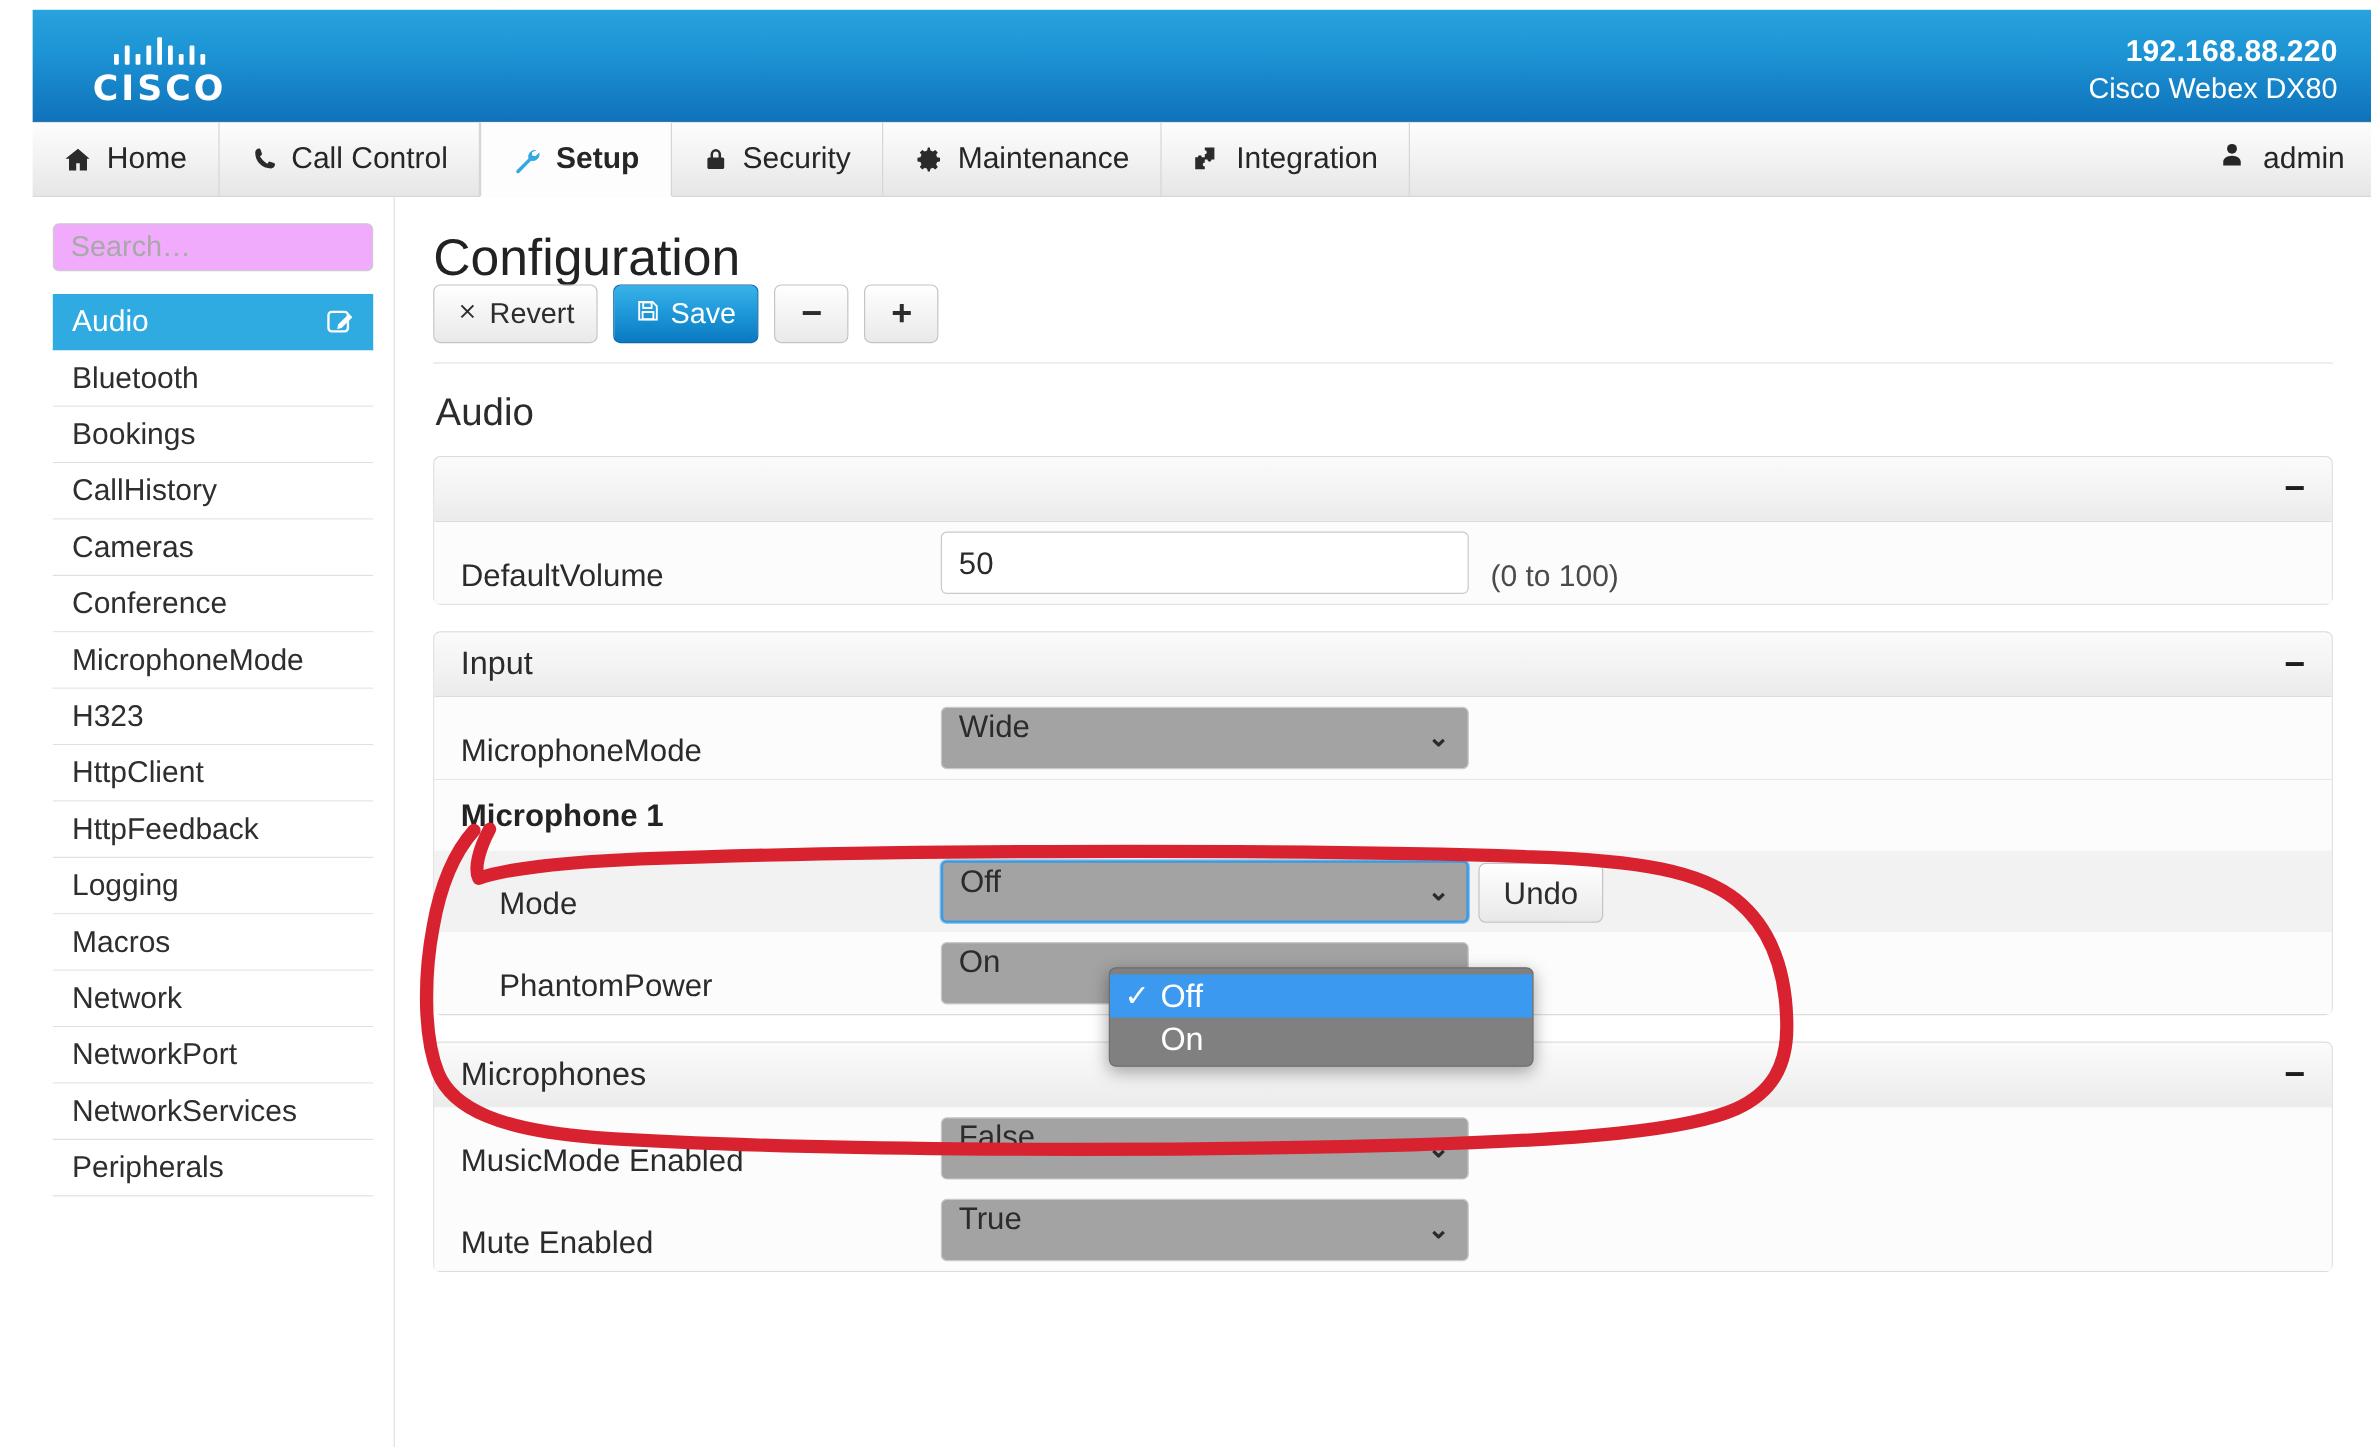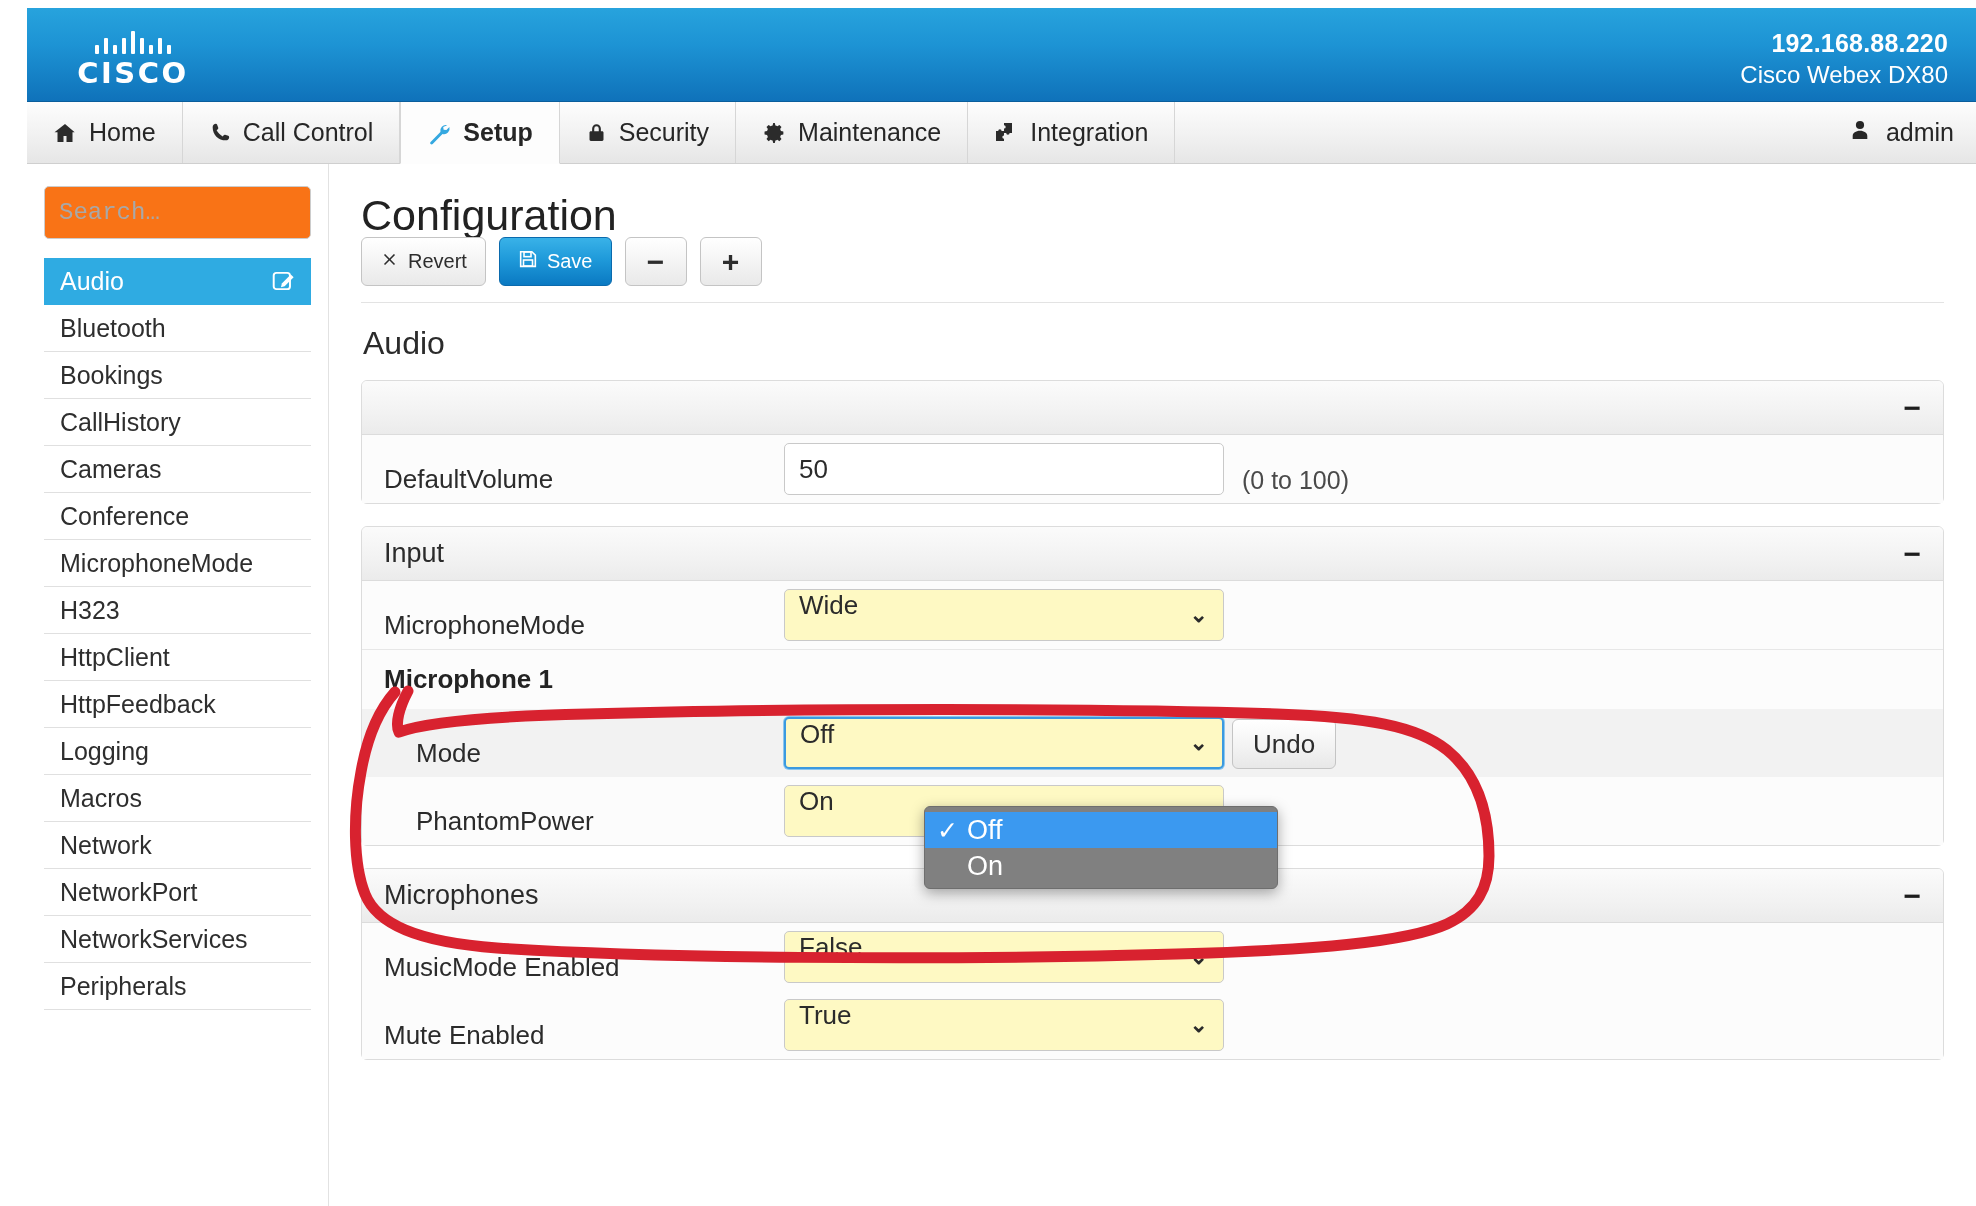--- a/index.html
+++ b/index.html
@@ -107,29 +107,29 @@
   .sidebar {
     width: 302px;
     flex: 0 0 302px;
     padding: 22px 17px 0 17px;
     border-right: 1px solid #e2e2e2;
     background: #fff;
     overflow: hidden;
   }
   .search-box {
     width: 100%;
-    height: 53px;
+    height: 40px;
     border: 1px solid #cccccc;
     border-radius: 5px;
     padding: 0 14px;
     font-size: 24px;
     color: #333;
-    background: #f97316;
+    background: #f0abfc;
     outline: none;
-    font-family: Liberation Mono, monospace;
+    font-family: Liberation Sans, sans-serif;
   }
   .search-box::placeholder { color: #a8a8a8; }
   .side-list { margin-top: 19px; }
   .side-item {
     height: 47px;
     display: flex; align-items: center; justify-content: space-between;
     padding: 0 14px 0 16px;
     font-size: 25px;
     color: #2e2e2e;
     border-bottom: 1px solid #e0e0e0;
@@ -157,21 +157,21 @@
     flex-direction: column;
   }
   .page-title {
     font-size: 43px; color: #222; font-weight: 400; line-height: 1;
     margin: 8px 0 0 0;
   }
   .head-btns { display: flex; align-items: center; gap: 13px; }
   .btn {
     display: flex; align-items: center; gap: 9px;
     height: 49px; padding: 0 18px;
-    font-size: 20px;
+    font-size: 24px;
     border-radius: 6px;
     border: 1px solid #c4c4c4;
     background: linear-gradient(to bottom, #ffffff 0%, #f4f4f4 50%, #e9e9e9 100%);
     color: #2d2d2d;
     cursor: pointer;
     font-family: "Liberation Sans", sans-serif;
     white-space: nowrap;
   }
   .btn.square { width: 62px; justify-content: center; padding: 0; font-size: 30px; font-weight: bold; }
   .btn.primary {
@@ -240,21 +240,21 @@
     font-family: "Liberation Sans", sans-serif;
   }
   .selwrap { position: relative; width: 440px; }
   .sel {
     width: 440px; height: 52px;
     border: 1px solid #c9c9c9;
     border-radius: 5px;
     padding: 0 40px 0 14px;
     font-size: 26px;
     color: #2b2b2b;
-    background: #fef9c3;
+    background: #a3a3a3;
     appearance: none; -webkit-appearance: none;
     outline: none;
     font-family: "Liberation Sans", sans-serif;
     cursor: pointer;
   }
   .sel.focused { border: 2px solid #3b9ae0; box-shadow: 0 0 0 1px #8cc6ee; }
   .chev {
     position: absolute; right: 16px; top: 50%;
     transform: translateY(-50%);
     pointer-events: none;

